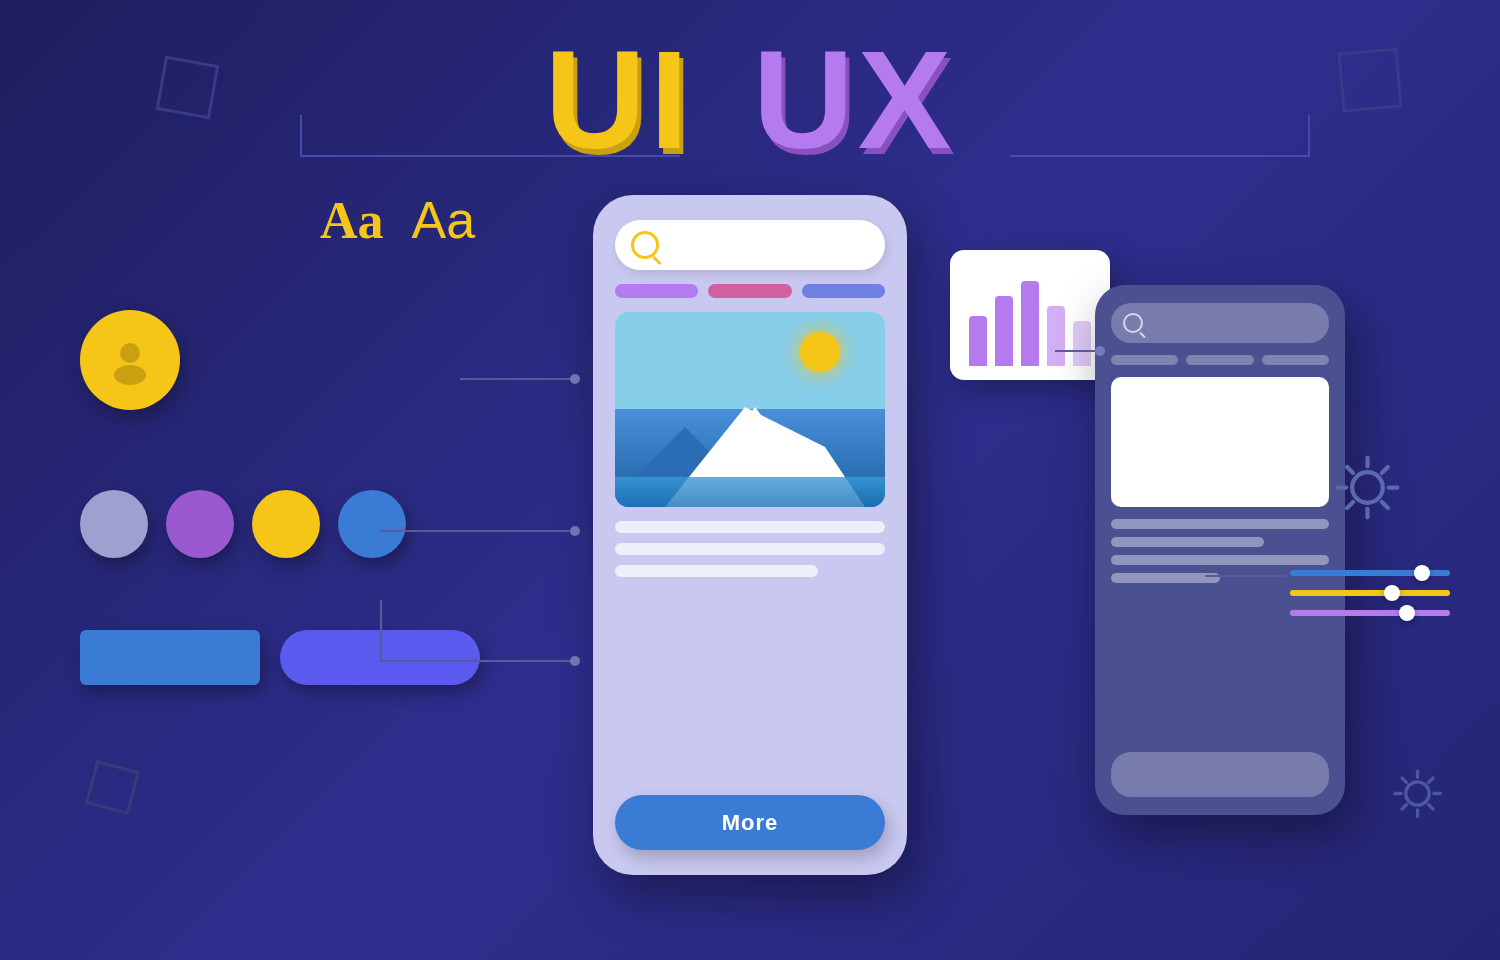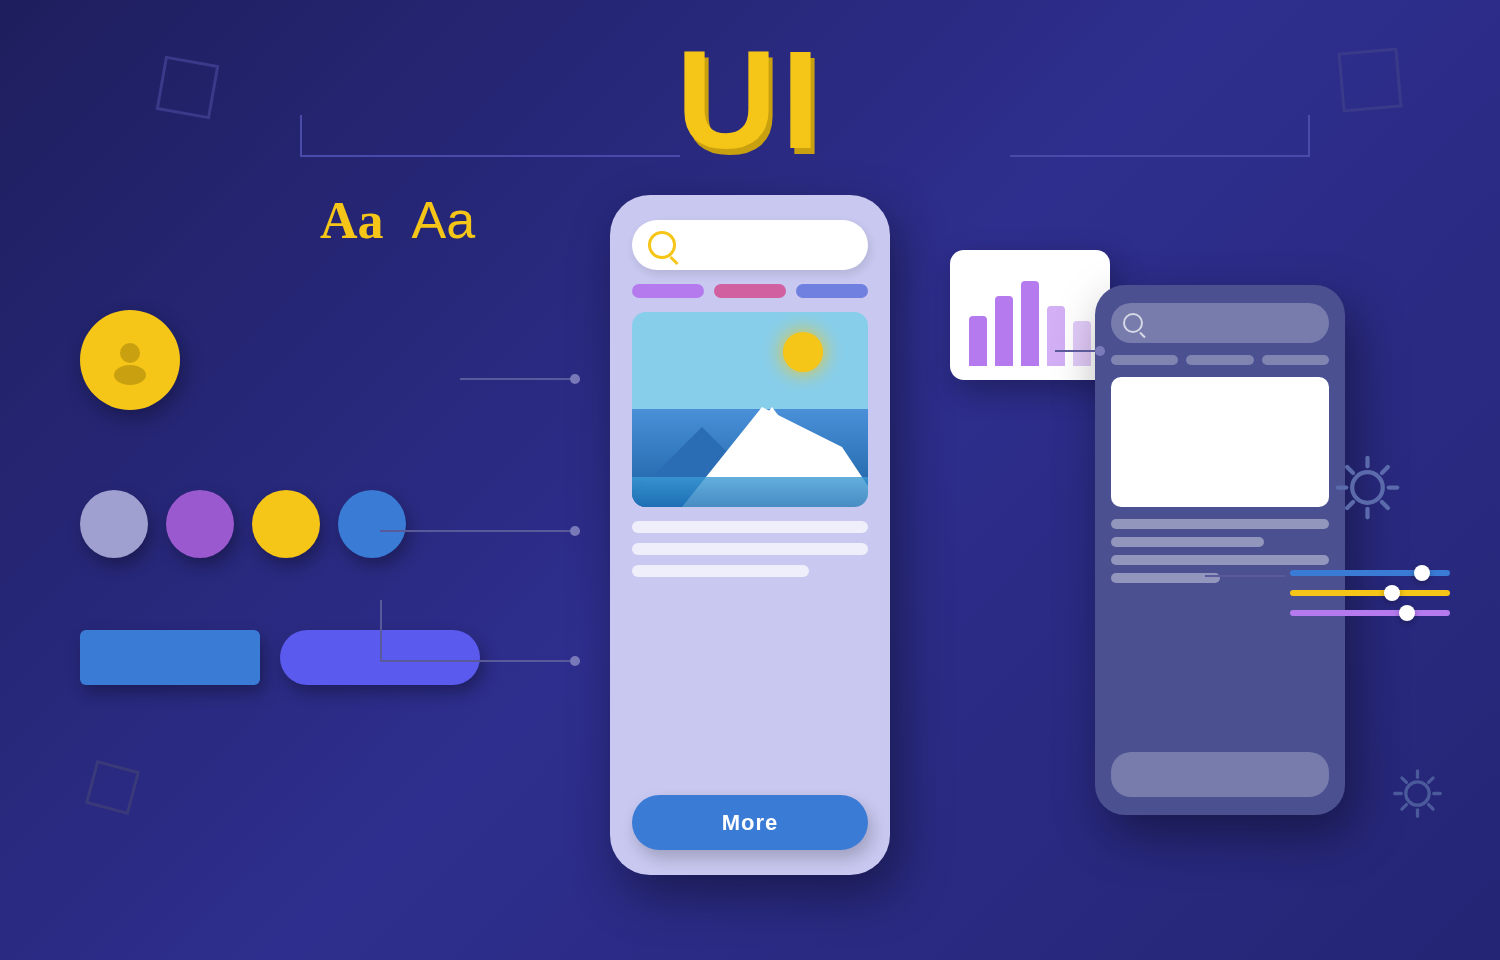--- a/index.html
+++ b/index.html
@@ -261,21 +261,21 @@
       border-radius: 50%;
       background: #7a7abb;
     }
 
     
     .phone-main {
       position: absolute;
       left: 50%;
       top: 195px;
       transform: translateX(-50%);
-      width: 280px;
+      width: 314px;
       height: 680px;
       background: #c8c8f0;
       border-radius: 40px;
       padding: 25px 22px;
       box-shadow: 10px 20px 50px rgba(0,0,0,0.4);
       display: flex;
       flex-direction: column;
       gap: 14px;
     }
 
@@ -588,20 +588,21 @@
   <div class="deco-sq-tl"></div>
   <div class="deco-sq-tr"></div>
   <div class="deco-sq-bl"></div>
   <div class="deco-sq-br"></div>
 
   <div class="line-left"></div>
   <div class="line-right"></div>
 
   <div class="title-area">
     <span class="title-ui">UI</span>
+    <span class="title-ux">UX</span>
   </div>
 
   <div style="position:absolute; left:80px; top:310px;">
     <div class="avatar-circle">
       <svg width="50" height="50" viewBox="0 0 50 50">
         <circle cx="25" cy="18" r="10" fill="#c9a010"></circle>
         <ellipse cx="25" cy="40" rx="16" ry="10" fill="#c9a010"></ellipse>
       </svg>
     </div>
   </div>

